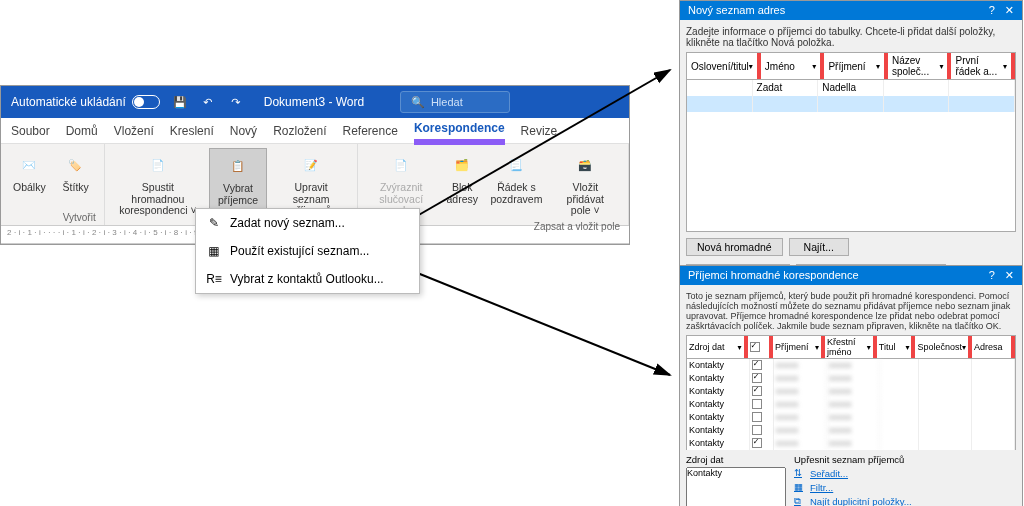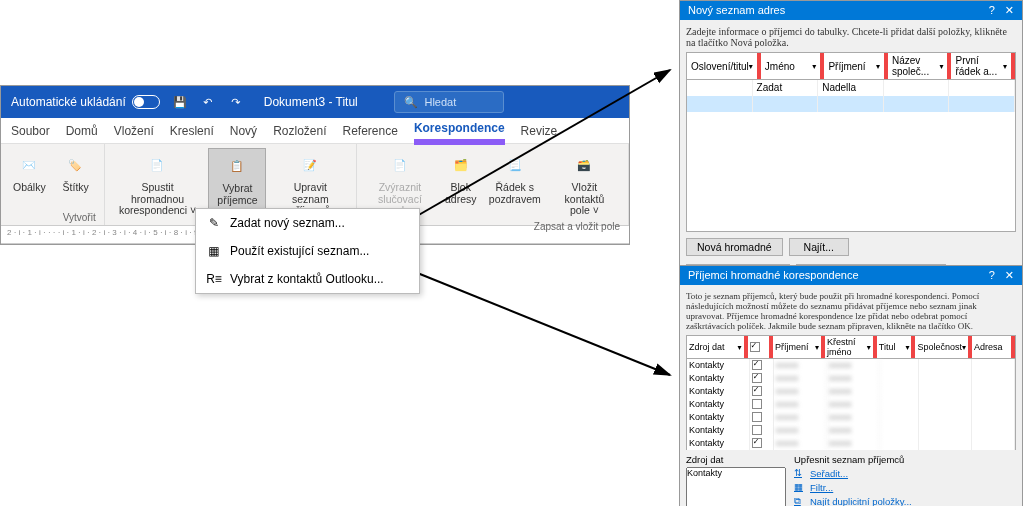--- a/index.html
+++ b/index.html
@@ -32,21 +32,21 @@
   
   .dropdown { position: absolute; left: 195px; top: 208px; width: 225px; background: #fff; border: 1px solid #bbb; box-shadow: 2px 2px 6px rgba(0,0,0,.2); z-index: 10; }
   .dropdown-item { display: flex; align-items: center; gap: 8px; padding: 6px 10px; font-size: 12px; cursor: pointer; }
   .dropdown-item .dico { width: 16px; height: 16px; display: flex; align-items: center; justify-content: center; font-size: 12px; }
 
   
   .dialog1 { position: absolute; left: 679px; top: 0; width: 344px; border: 1px solid #999; background: #f0f0f0; }
   .dlg-title { background: #0078d7; color: #fff; padding: 3px 8px; display: flex; justify-content: space-between; font-size: 11px; }
   .dlg-title .controls { display: flex; gap: 10px; }
   .dlg-body { padding: 6px; font-size: 10px; }
-  .dlg-instr { margin-bottom: 4px; color: #333; font-family: Liberation Serif, serif; }
+  .dlg-instr { margin-bottom: 4px; color: #333; }
   .grid-head { display: flex; background: #fff; border: 1px solid #aaa; }
   .grid-head .col { flex: 1; border-right: 4px solid #ef4444; padding: 2px 4px; font-size: 10px; display: flex; justify-content: space-between; align-items: center; }
   .grid-head .col .arr { font-size: 8px; }
   .grid-row { display: flex; background: #fff; border-left: 1px solid #aaa; border-right: 1px solid #aaa; }
   .grid-row.sel { background: #cce8ff; }
   .grid-row .cell { flex: 1; border-right: 1px solid #eee; padding: 2px 4px; font-size: 10px; height: 16px; }
   .grid-area { background: #fff; border: 1px solid #aaa; border-top: none; height: 120px; }
   .dlg-btns { display: flex; gap: 6px; padding: 6px 0 2px; flex-wrap: wrap; align-items: center; }
   .dlg-btns .spacer { flex: 1; }
   .btn { background: #e1e1e1; border: 1px solid #adadad; padding: 2px 10px; font-size: 10.5px; cursor: pointer; min-width: 60px; text-align: center; }
@@ -73,21 +73,21 @@
 
 <div class="word-window">
   <div class="titlebar">
     <div class="autosave">
       <span>Automatické ukládání</span>
       <span class="toggle"></span>
     </div>
     <span class="qa-icon">💾</span>
     <span class="qa-icon">↶</span>
     <span class="qa-icon">↷</span>
-    <span class="docname">Dokument3 - Titul</span>
+    <span class="docname">Dokument3 - Word</span>
     <div class="searchbox">
       <span>🔍</span>
       <span>Hledat</span>
     </div>
   </div>
   <div class="tabs">
     <span class="tab">Soubor</span>
     <span class="tab">Domů</span>
     <span class="tab">Vložení</span>
     <span class="tab">Kreslení</span>
@@ -143,21 +143,21 @@
             <div class="lbl">Blok
 adresy</div>
           </div>
         <div class="rbtn">
             <div class="ico">📃</div>
             <div class="lbl">Řádek s
 pozdravem</div>
           </div>
         <div class="rbtn big">
             <div class="ico">🗃️</div>
-            <div class="lbl">Vložit kontaktů
+            <div class="lbl">Vložit přidávat
 pole ˅</div>
           </div>
       </div>
       <div class="group-label">Zapsat a vložit pole</div>
     </div>
   </div>
   <div class="ruler">2 · i · 1 · i · · · · i · 1 · i · 2 · i · 3 · i · 4 · i · 5             · i · 8 · i · 9 · i · 10 · i · 11 · i · 12 · i · 13 · i · 14 ·</div>
 </div>
 
 <div class="dropdown">

